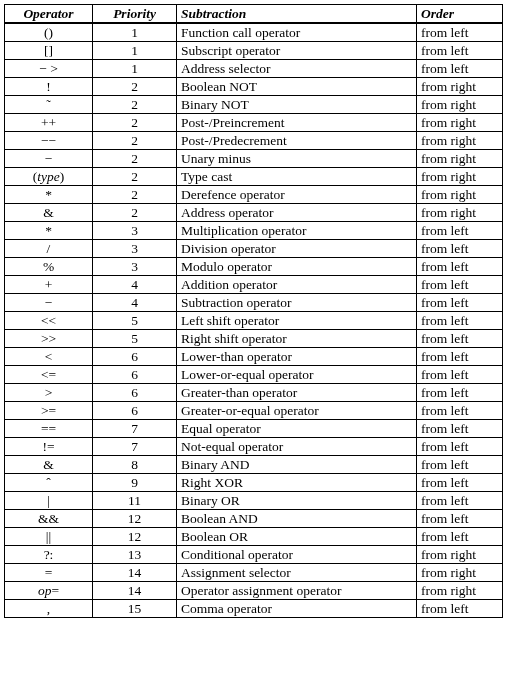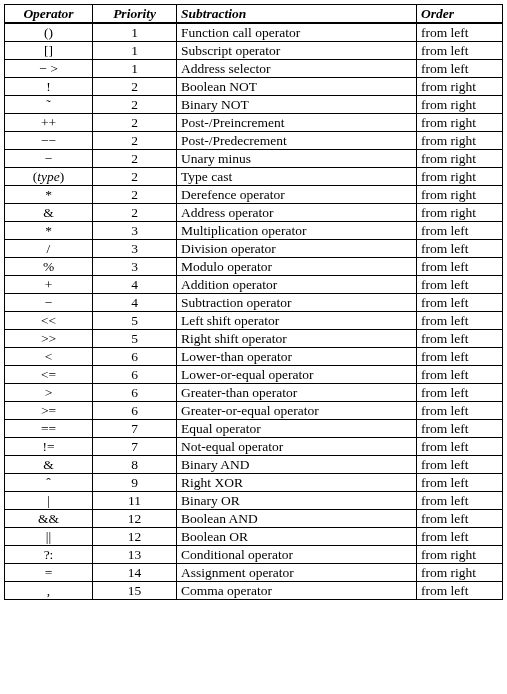--- a/index.html
+++ b/index.html
@@ -239,21 +239,27 @@
       </tr>
       <tr>
         <td class="center">?:</td>
         <td class="center">13</td>
         <td>Conditional operator</td>
         <td>from right</td>
       </tr>
       <tr>
         <td class="center">=</td>
         <td class="center">14</td>
-        <td>Assignment operator</td>
+        <td>Assignment selector</td>
+        <td>from right</td>
+      </tr>
+      <tr>
+        <td class="center"><span class="italic">op</span>=</td>
+        <td class="center">14</td>
+        <td>Operator assignment operator</td>
         <td>from right</td>
       </tr>
       <tr>
         <td class="center">,</td>
         <td class="center">15</td>
         <td>Comma operator</td>
         <td>from left</td>
       </tr>
     </tbody>
 </table>

